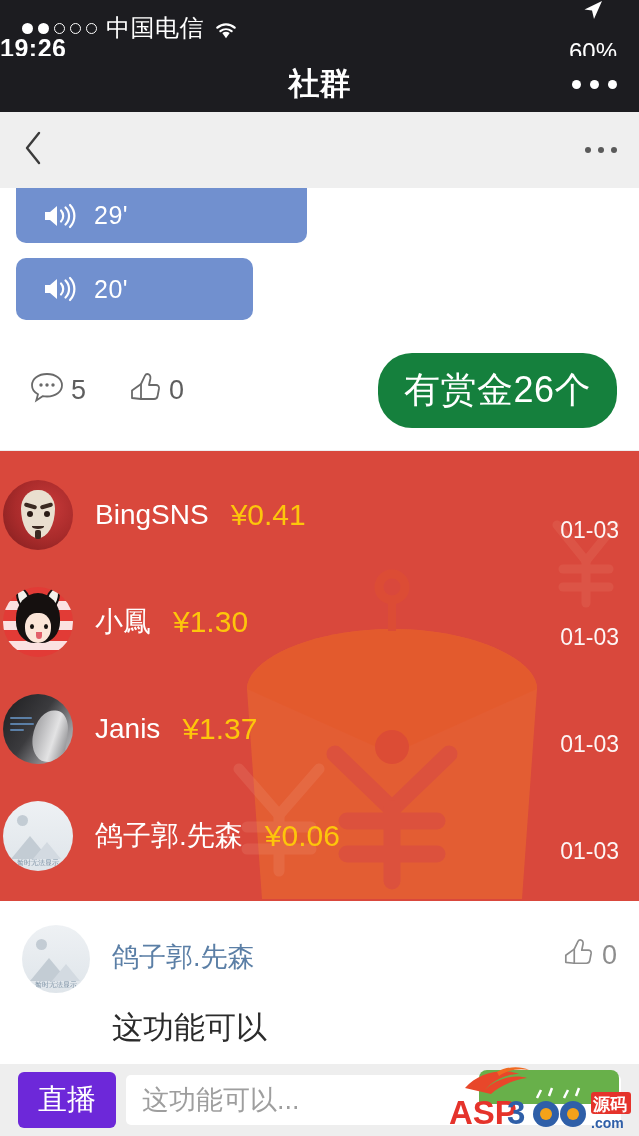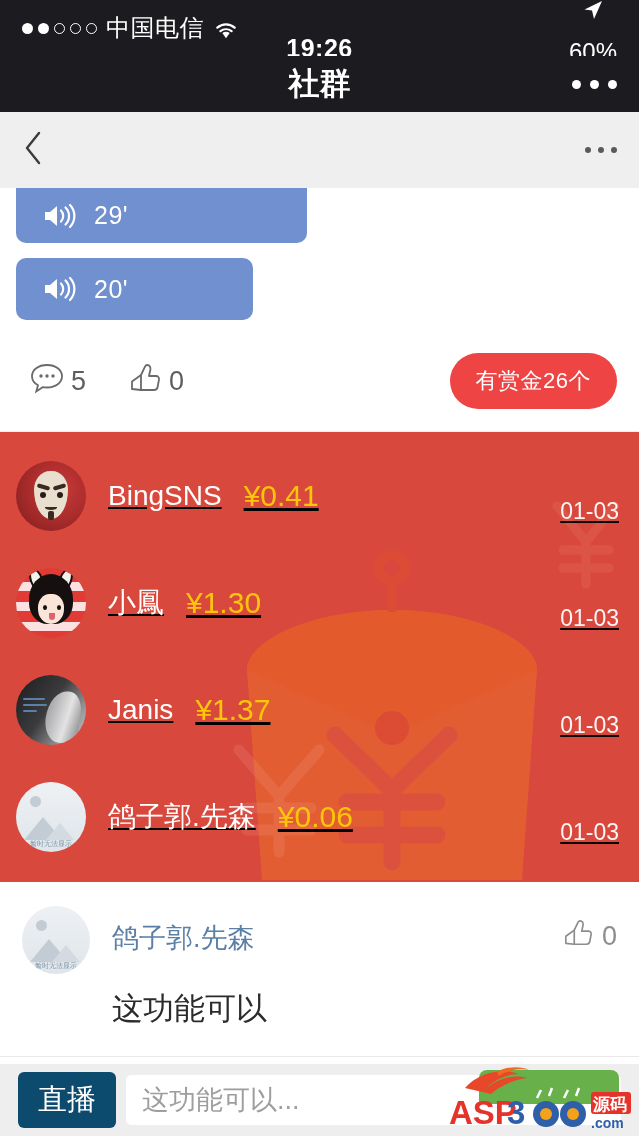--- a/index.html
+++ b/index.html
@@ -18,21 +18,21 @@
     font-size:24px; position:relative;
   }
   .sb-left{ display:flex; align-items:center; gap:9px; }
   .dots{ display:flex; align-items:center; gap:5px; }
   .dots i{ width:11px; height:11px; border-radius:50%; display:block; }
   .dots i.on{ background:#fff; }
   .dots i.off{ background:transparent; border:1.6px solid #fff; width:11px;height:11px;}
   .carrier{ font-size:24px; letter-spacing:.5px; }
   .wifi{ width:26px; height:20px; position:relative; display:inline-block; }
   .sb-center{
-    position:absolute; left:0; right:0; text-align:center;
+    position:absolute; left:0; right:0; 
     font-size:25px; font-weight:bold; letter-spacing:.5px;margin-top:41px;
   }
   .sb-right{ margin-left:auto; display:flex; align-items:center; gap:11px;flex-direction:column; }
   .battery{
     width:44px; height:22px; border:2px solid #fff; border-radius:5px;
     position:relative; display:inline-block;
   }
   .battery::after{
     content:""; position:absolute; right:-6px; top:6px; width:3px; height:8px;
     background:#fff; border-radius:0 2px 2px 0;
@@ -75,36 +75,36 @@
   .spk{ width:34px; height:26px; flex:none; }
 
   
   .actionrow{
     display:flex; align-items:center; padding:18px 22px 22px 30px;
     border-bottom:1px solid #eeeeee;
   }
   .act{ display:flex; align-items:center; gap:7px; color:#5e5e5e; font-size:27px; }
   .act + .act{ margin-left:42px; }
   .pill{
-    margin-left:auto; background:#ef4444; color:#fff;
-    border-radius:34px; padding:13px 26px; font-size:22px;
+    margin-left:auto; background:#15803d; color:#fff;
+    border-radius:34px; padding:13px 26px; font-size:36px;
     letter-spacing:.5px;
   }
 
   
   .rewards{
     background:#d9483c; position:relative; overflow:hidden;
     padding:10px 0 12px 0;
   }
   .wm{ position:absolute; right:72px; top:118px; width:350px; height:330px; opacity:.5; pointer-events:none; }
   .wm2{ position:absolute; right:300px; top:300px; width:120px; height:130px; opacity:.18; pointer-events:none; }
   .wm3{ position:absolute; right:8px; top:60px; width:90px; height:100px; opacity:.22; pointer-events:none; }
   .rrow{
     display:flex; align-items:center; height:107px;
-    padding:0 20px 0 16px; position:relative; z-index:2;text-decoration:underline;
+    padding:0 20px 0 3px; position:relative; z-index:2;
   }
   .av{
     width:70px; height:70px; border-radius:50%; flex:none; overflow:hidden;
     position:relative; background:#bbb;
   }
   .rname{ color:#fff; font-size:28px; margin-left:22px; white-space:nowrap; }
   .ramt{ color:#fdc60b; font-size:30px; margin-left:22px; white-space:nowrap; }
   .rdate{ margin-left:auto; color:#ffffff; font-size:23px; opacity:.95;margin-top:32px; }
 
   
@@ -169,21 +169,21 @@
   .cm-name{ color:#5b7fa6; font-size:27px; margin-left:22px; margin-top:14px; }
   .cm-like{ margin-left:auto; display:flex; align-items:center; gap:8px; color:#8d8d8d; font-size:27px; margin-top:12px; }
   .cm-body{ font-size:31px; color:#2b2b2b; margin:14px 0 0 90px; }
 
   
   .bottombar{
     position:absolute; left:0; right:0; bottom:0; height:72px;
     background:#eeeeee; display:flex; align-items:center; padding:0 18px;
   }
   .live-btn{
-    background:#0c4a6e; color:#fff; font-size:29px;
+    background:#6d28d9; color:#fff; font-size:29px;
     padding:8px 20px; border-radius:6px; flex:none;
   }
   .msg-input{
     flex:1; margin-left:10px; height:50px; background:#fff; border-radius:5px;
     display:flex; align-items:center; padding:0 16px; color:#9e9e9e; font-size:27px;
   }
   .send-btn{
     position:absolute; right:20px; top:6px; width:140px; height:34px;
     background:#68b04a; border-radius:8px 8px 0 0;
   }

